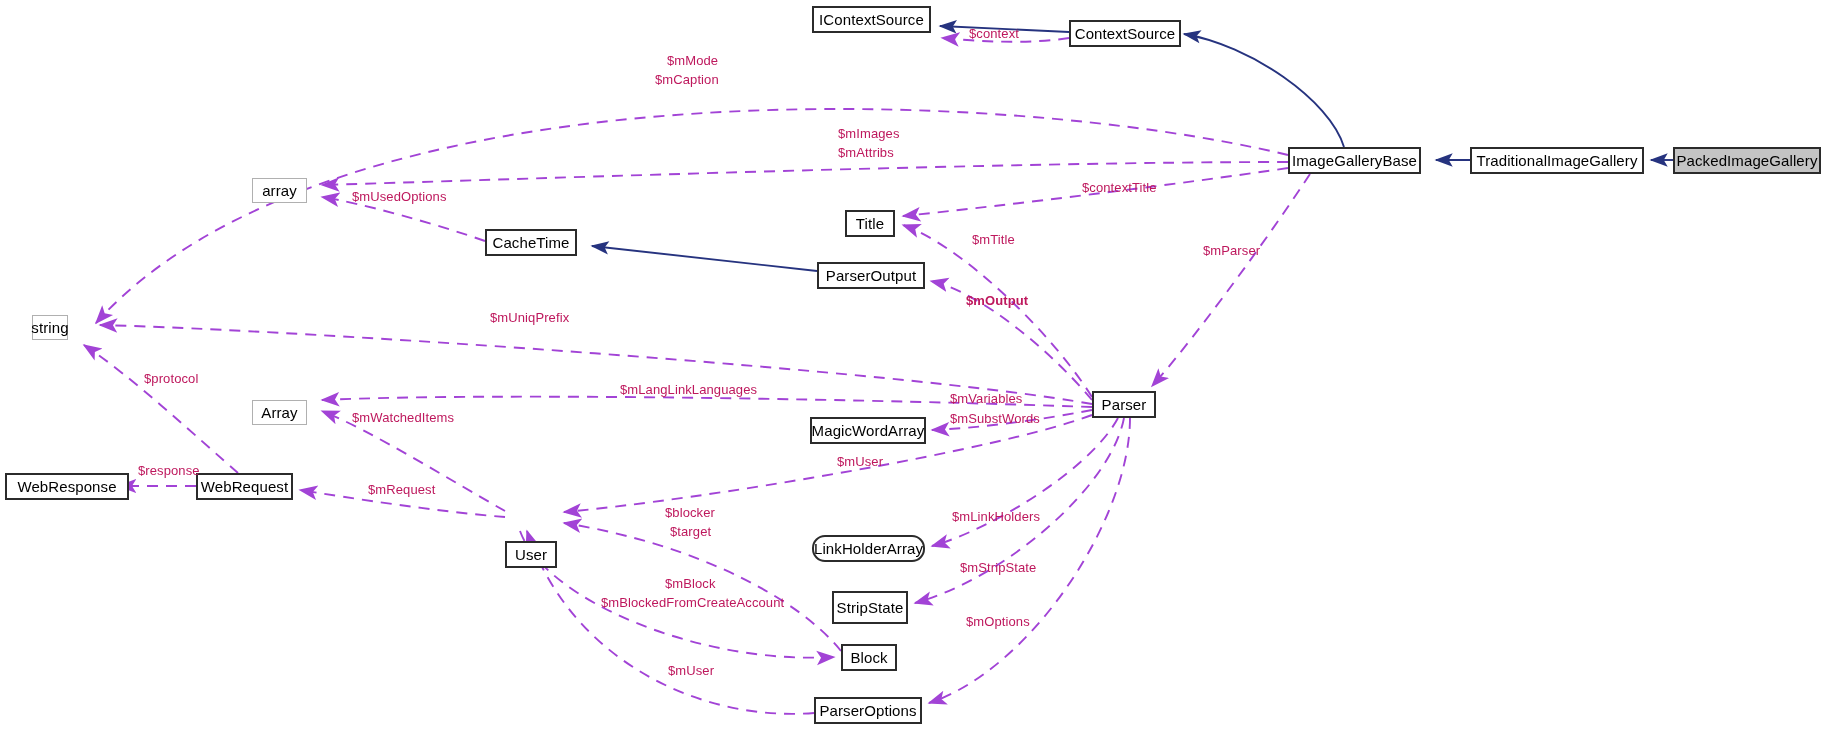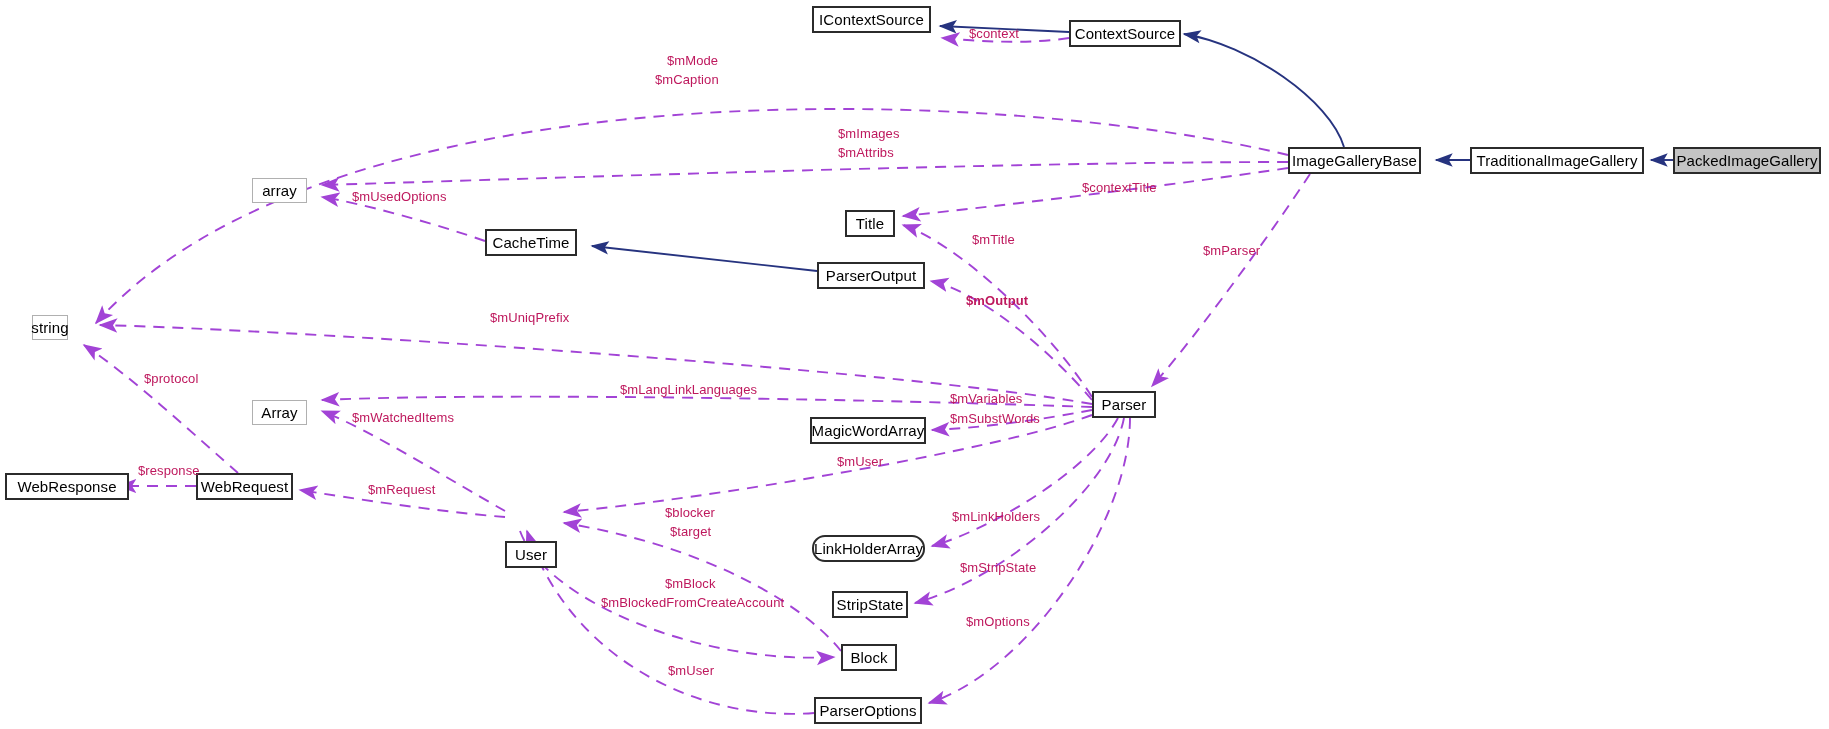--- a/index.html
+++ b/index.html
@@ -147,21 +147,21 @@
   </div>
   <div class="node class" style="left:196px;top:473px;width:97px;height:27px;">
     <span>WebRequest</span>
   </div>
   <div class="node class" style="left:505px;top:504px;width:52px;height:27px;margin-top:37px;">
     <span>User</span>
   </div>
   <div class="node class" style="left:812px;top:535px;width:113px;height:27px;border-radius:13px;">
     <span>LinkHolderArray</span>
   </div>
-  <div class="node class" style="left:832px;top:591px;width:76px;height:27px;">
+  <div class="node class" style="left:832px;top:591px;width:76px;height:33px;">
     <span>StripState</span>
   </div>
   <div class="node class" style="left:841px;top:644px;width:56px;height:27px;">
     <span>Block</span>
   </div>
   <div class="node class" style="left:814px;top:697px;width:108px;height:27px;">
     <span>ParserOptions</span>
   </div>
 
   <div class="edge-label" style="left:969px;top:25px;">$context</div>

